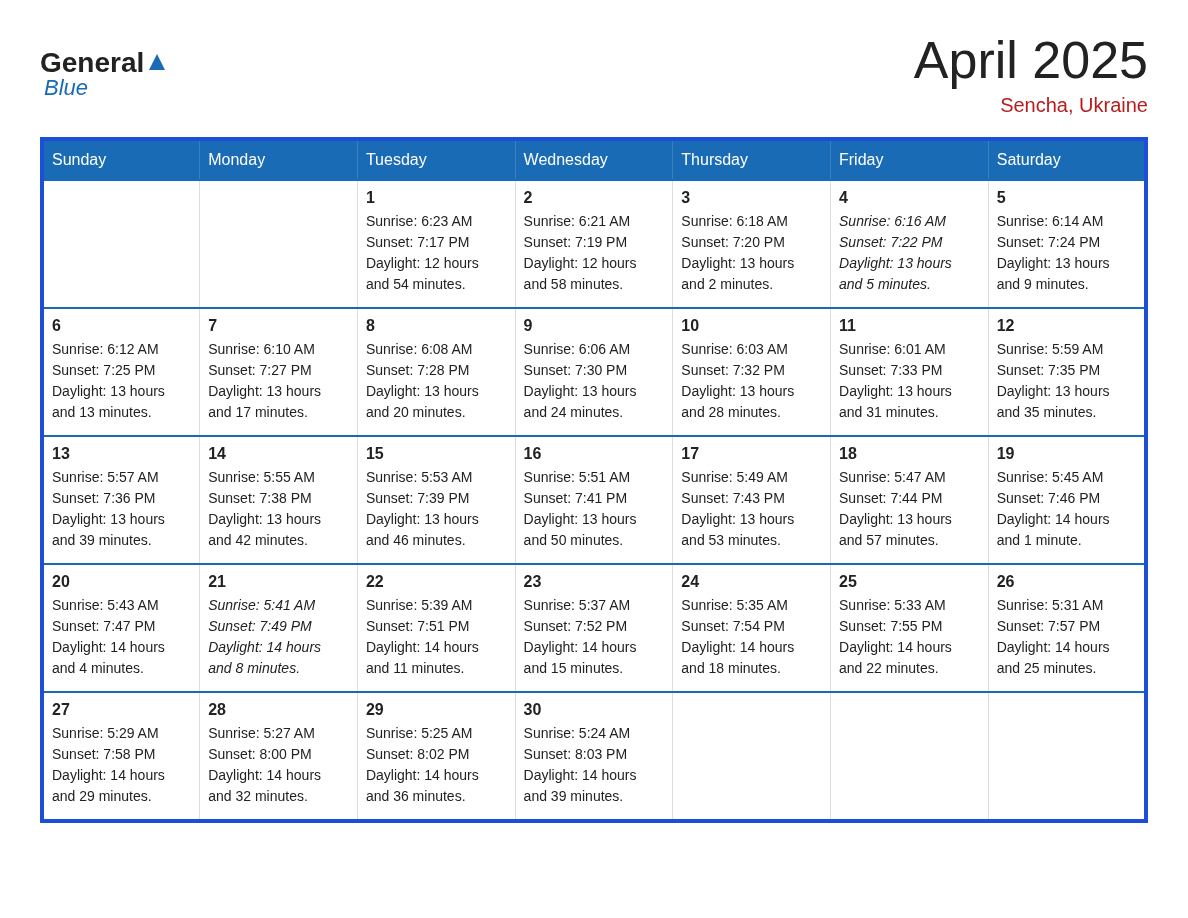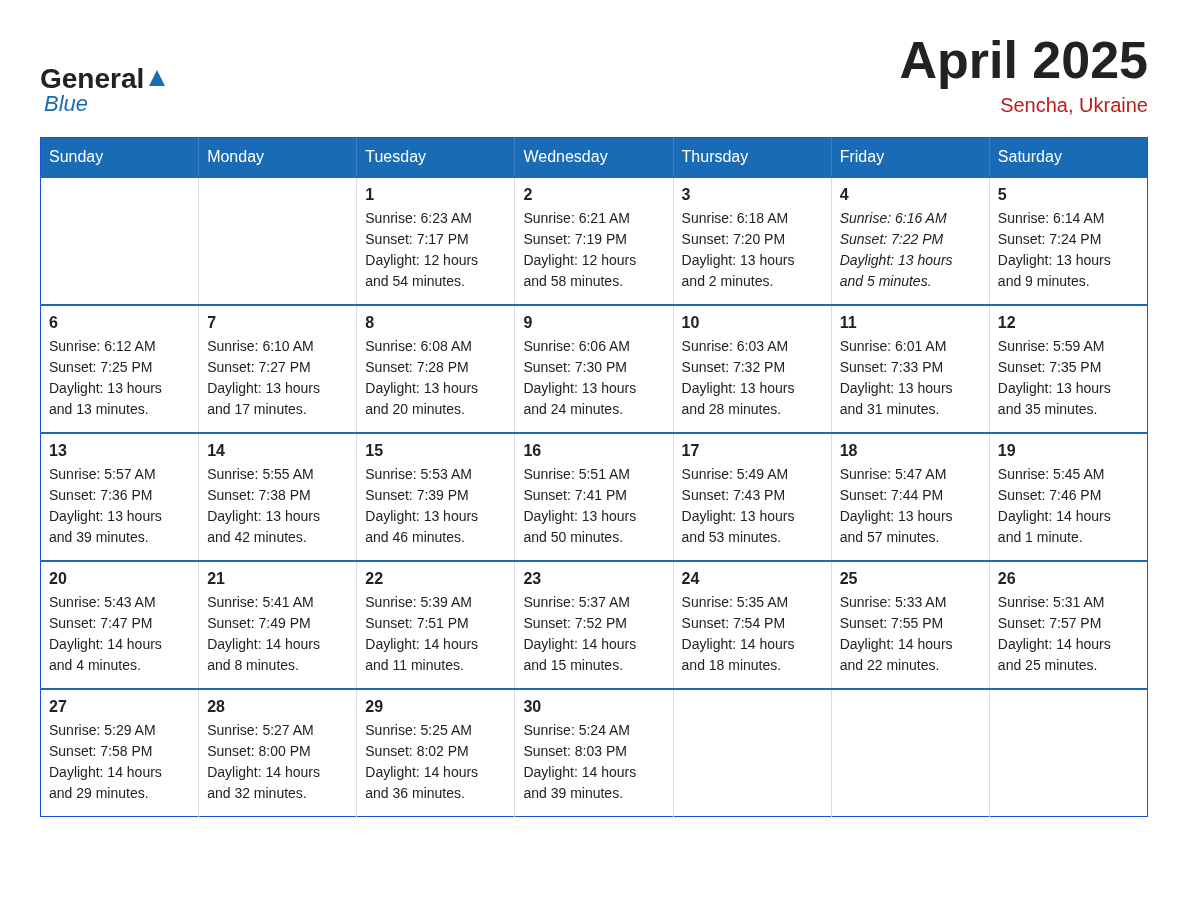--- a/index.html
+++ b/index.html
@@ -6,41 +6,41 @@
     body {
       font-family: Arial, sans-serif;
       background: #fff;
       padding: 30px 40px;
       width: 1188px;
       min-height: 918px;
     }
     .header {
       display: flex;
       justify-content: space-between;
-      align-items: flex-end;
+      align-items: center;
       margin-bottom: 20px;
       gap: 32px;
     }
     .title-section {
       text-align: right;
     }
     .main-title {
       font-size: 52px;
-      font-weight: bold;
+      font-weight: normal;
       color: #222;
     }
     .subtitle {
       font-size: 20px;
       color: #b91c1c;
       margin-top: 4px;
     }
     .calendar {
       width: 100%;
       border-collapse: collapse;
-      border: 1px solid #1d4ed8;
+      border: 4px solid #1d4ed8;
     }
     .calendar thead tr th {
       background-color: #1a6bb5;
       color: #fff;
       padding: 10px 8px;
       text-align: left;
       font-size: 16px;
       font-weight: normal;
       border-right: 1px solid #3a80c0;
     }
@@ -268,21 +268,21 @@
       <tr>
         <td>
           <div class="day-number">20</div>
           <div class="day-info" style="white-space: pre-line;">Sunrise: 5:43 AM
 Sunset: 7:47 PM
 Daylight: 14 hours
 and 4 minutes.</div>
         </td>
         <td>
           <div class="day-number">21</div>
-          <div class="day-info" style="white-space: pre-line;">Sunrise: 5:41 AM
+          <div class="day-info" style="white-space: pre-line; font-style: italic;">Sunrise: 5:41 AM
 Sunset: 7:49 PM
 Daylight: 14 hours
 and 8 minutes.</div>
         </td>
         <td>
           <div class="day-number">22</div>
           <div class="day-info" style="white-space: pre-line;">Sunrise: 5:39 AM
 Sunset: 7:51 PM
 Daylight: 14 hours
 and 11 minutes.</div>

